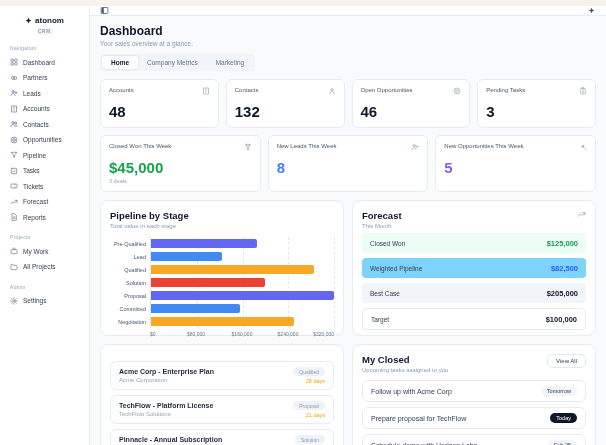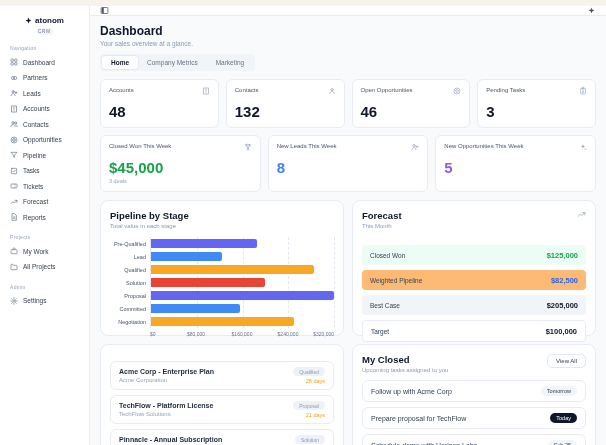--- a/index.html
+++ b/index.html
@@ -59,21 +59,21 @@
   .ylabel { height:13px; font-size:5.5px; color:#475569; text-align:right; padding-right:4px;
     display:flex; align-items:center; justify-content:flex-end; }
   .plot { flex:1; position:relative; border-left:1px solid #e2e8f0; }
   .gridline { position:absolute; top:0; bottom:0; border-left:1px dashed #e2e8f0; }
   .bar-row { height:13px; display:flex; align-items:center; position:relative; }
   .bar { height:9px; border-radius:0 2px 2px 0; }
   .xaxis { position:relative; height:8px; margin:3px 0 0 40px; }
   .xtick { position:absolute; font-size:5px; color:#64748b; top:0; }
 
   
-  .f-rows { margin-top:16px; }
+  .f-rows { margin-top:4px; }
   .f-row { display:flex; justify-content:space-between; align-items:center; border-radius:4px;
     padding:5.5px 8px; margin-bottom:5px; }
   .f-row:last-child { border:1px solid #e8ecf2; }
   .f-label { font-size:6.5px; color:#334155; }
   .f-value { font-size:7.5px; font-weight:bold; }
 
   
   .panel.list-panel { height:auto; min-height:140px; }
   .view-all { background:#fff; border:1px solid #e2e8f0; border-radius:5px; font-size:6px;
     color:#334155; padding:3px 8px; cursor:pointer; font-family:inherit; }
@@ -433,21 +433,21 @@
                   <path d="M3 17l6-6 4 4 8-8"></path>
                   <path d="M15 7h6v6"></path>
                 </svg>
               </span>
           </div>
           <div class="f-rows">
             <div class="f-row" style="background: rgb(236, 253, 245);">
               <span class="f-label">Closed Won</span>
               <span class="f-value" style="color: rgb(22, 163, 74);">$125,000</span>
             </div>
-            <div class="f-row" style="background: #fdba74;">
+            <div class="f-row" style="background: #7dd3fc;">
               <span class="f-label">Weighted Pipeline</span>
               <span class="f-value" style="color: rgb(37, 99, 235);">$82,500</span>
             </div>
             <div class="f-row" style="background: rgb(241, 245, 249);">
               <span class="f-label">Best Case</span>
               <span class="f-value" style="color: rgb(15, 23, 42);">$205,000</span>
             </div>
             <div class="f-row" style="background: rgb(255, 255, 255);">
               <span class="f-label">Target</span>
               <span class="f-value" style="color: rgb(15, 23, 42);">$100,000</span>

